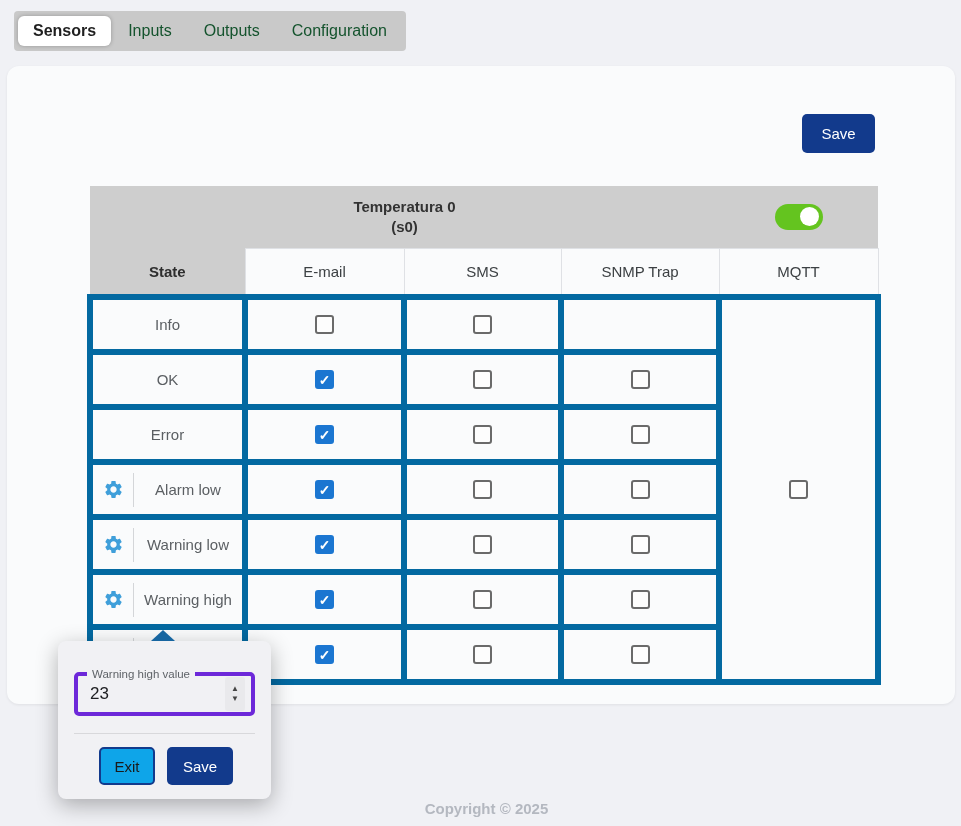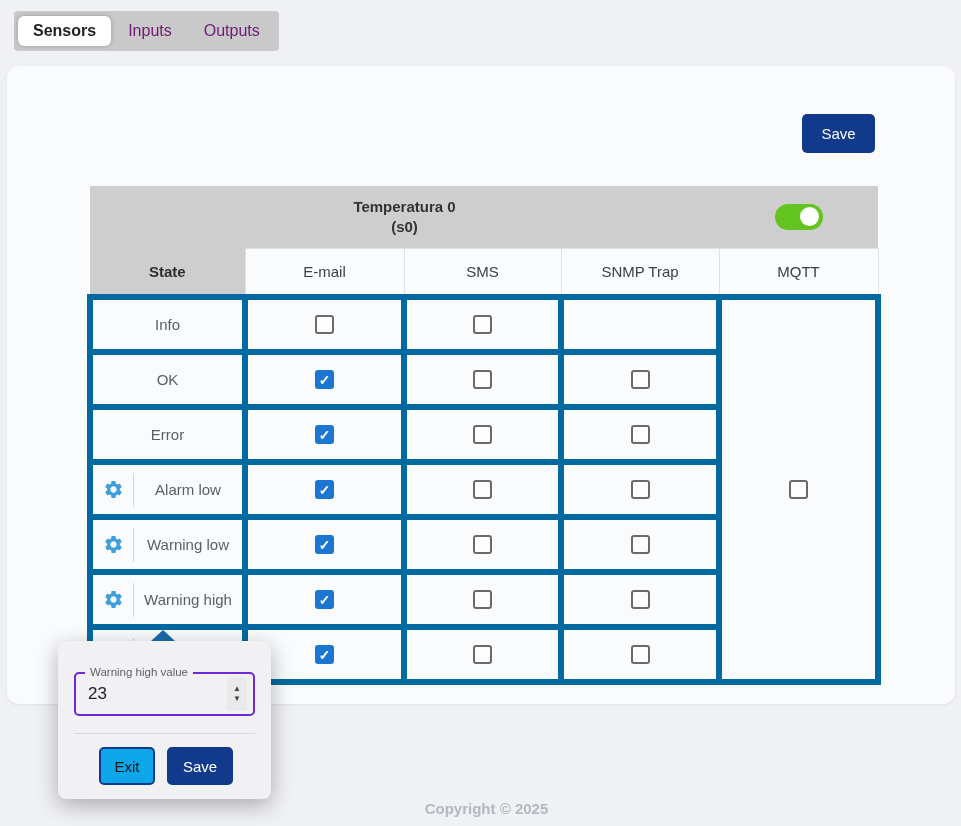--- a/index.html
+++ b/index.html
@@ -10,21 +10,21 @@
     background:#f0f1f5;
     overflow:hidden;
   }
 
   
   .header { position:absolute; top:0; left:0; width:100%; height:62px;
             display:flex; align-items:center; gap:28px; padding-left:14px; }
   .page-title { font-size:26px; font-weight:bold; color:#1f1f1f; letter-spacing:.2px; }
   .tabs { display:flex; align-items:center; background:#c9c9c9; border-radius:4px;
           padding:4px; height:40px; gap:2px; }
-  .tab { padding:6px 15px; font-size:16px; color:#701a75; cursor:pointer;
+  .tab { padding:6px 15px; font-size:16px; color:#14532d; cursor:pointer;
          border-radius:6px; white-space:nowrap; }
   .tab.active { background:#ffffff; font-weight:bold; color:#1f1f1f;
                 box-shadow:0 0 4px rgba(0,0,0,.25); }
 
   
   .card { position:absolute; left:7px; top:66px; width:948px; height:638px;
           background:#fafbfc; border-radius:12px; box-shadow:0 1px 3px rgba(0,0,0,.07); }
 
   .save-top { position:absolute; left:795px; top:48px; width:73px; height:39px;
               background:#123a8c; color:#fff; border:none; border-radius:5px;
@@ -66,21 +66,21 @@
   
   .popup { position:absolute; left:58px; top:641px; width:213px;
            background:#f1f1f4; border-radius:8px; padding:14px 16px;
            box-shadow:0 6px 22px rgba(0,0,0,.3); z-index:20; }
   .popup::before { content:""; position:absolute; top:-11px; left:93px;
                    border-left:12px solid transparent; border-right:12px solid transparent;
                    border-bottom:11px solid #1665a0; }
   .popup-toggle-row { display:flex; align-items:center; gap:10px; margin-top:4px; }
   .popup-toggle-label { font-size:16px; color:#3a3a3a; white-space:nowrap; }
   .popup .toggle { width:45px; }
-  .field { position:relative; margin-top:17px; border:2px solid #6d28d9;
+  .field { position:relative; margin-top:17px; border:4px solid #6d28d9;
            border-radius:5px; height:44px; display:flex; align-items:center;
            padding:0 6px 0 12px; }
   .field-legend { position:absolute; top:-8px; left:9px; font-size:11.5px;
                   color:#5f6368; background:#f1f1f4; padding:0 5px; white-space:nowrap; }
   .field-value { flex:1; font-size:17px; color:#202124; }
   .spinner { width:20px; height:34px; background:#e9e9ec; border-radius:3px;
              display:flex; flex-direction:column; align-items:center;
              justify-content:center; gap:1px; }
   .spin-btn { font-size:8px; color:#444; line-height:1.1; cursor:pointer; user-select:none; }
   .popup-divider { border:none; border-top:1px solid #d8d8db; margin-top:17px; }
@@ -95,20 +95,21 @@
             color:#b4b8c0; font-size:15px; font-weight:bold; }
 </style>
 </head>
 <body>
 
 <div class="header">
   <div class="tabs">
       <div class="tab active">Sensors</div>
       <div class="tab">Inputs</div>
       <div class="tab">Outputs</div>
+      <div class="tab">Configuration</div>
     </div>
 </div>
 
 <div class="card">
   <button class="save-top">Save</button>
 
   <div class="table-wrap">
     <table>
       <colgroup>
         <col style="width:155px">

